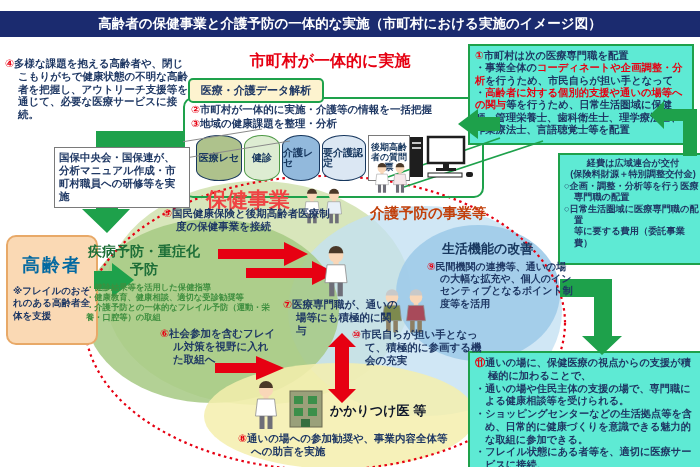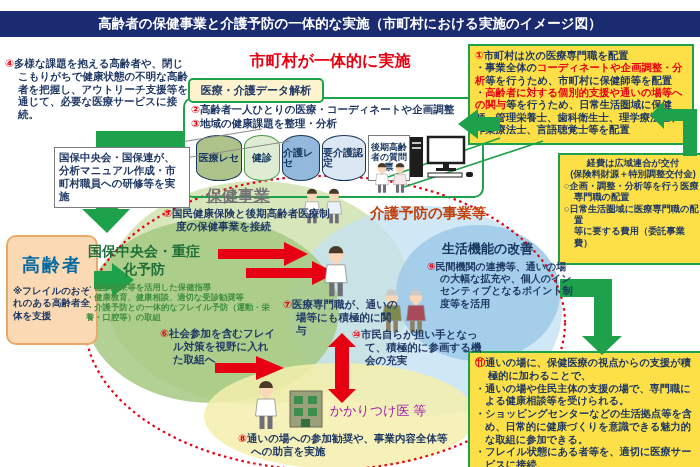--- a/index.html
+++ b/index.html
@@ -5,45 +5,45 @@
   html,body{margin:0;padding:0;background:#fff;}
   .stage{position:relative;width:700px;height:467px;overflow:hidden;background:#fff;
          font-family:"Liberation Sans","DejaVu Sans",sans-serif;margin-top:11px;}
   .titlebar{position:absolute;left:0;top:0;width:700px;height:26px;background:#1b2b6f;color:#fff;
             font-size:13.5px;font-weight:bold;text-align:center;line-height:26px;z-index:5;}
   svg.lyr{position:absolute;left:0;top:0;pointer-events:none;}
   #veil{z-index:1;} #art{z-index:3;}
   .txt{position:absolute;color:#1f3864;font-weight:600;z-index:4;}
   .hang{text-indent:-13px;padding-left:13px;line-height:1.22;}
   .rd{color:#e60012;}
-  .box{position:absolute;background:#fde047;border:2px solid #1ea14b;z-index:2;color:#1f3864;font-weight:600;}
+  .box{position:absolute;background:#5eead4;border:2px solid #1ea14b;z-index:2;color:#1f3864;font-weight:600;}
   .banner{position:absolute;left:225;top:40px;left:225px;width:210px;text-align:center;color:#e60012;
           font-size:16px;font-weight:bold;z-index:4;}
   .frame{position:absolute;left:183px;top:86px;width:297px;height:97px;border:2.5px solid #1ea14b;
          border-radius:10px;z-index:2;}
   .tab{position:absolute;left:188px;top:67px;width:132px;height:21px;background:#fdf3cf;border:2px solid #1ea14b;
        border-radius:5px;color:#1f3864;font-size:11px;font-weight:bold;text-align:center;line-height:21px;z-index:3;}
   .aline{position:absolute;font-size:10.5px;font-weight:600;color:#1f3864;z-index:3;white-space:nowrap;}
   .cyl{position:absolute;top:124px;height:44px;border:1.6px solid #17375e;border-radius:50%/24%;
        display:flex;align-items:center;justify-content:center;text-align:left;
        font-size:10px;font-weight:bold;color:#17375e;line-height:1.05;z-index:3;}
   .paper{position:absolute;left:368px;top:124px;width:40px;height:44px;background:#fff;border:1.2px solid #7a7a7a;
          display:flex;align-items:center;justify-content:center;text-align:center;
          font-size:9px;font-weight:bold;color:#17375e;line-height:1.1;z-index:3;}
   .callout{position:absolute;left:54px;top:136px;width:126px;background:#fff;border:1.2px solid #7a7a7a;
            padding:3px 4px;font-size:10.5px;font-weight:600;color:#1f3864;line-height:1.25;z-index:4;}
   .elderly{position:absolute;left:6px;top:224px;width:88px;height:106px;background:#fad9b4;
            border:2px solid #e8a968;border-radius:10px;z-index:2;text-align:center;}
   .elderly h2{margin:16px 0 8px;font-size:18px;color:#0369a1;letter-spacing:2px;}
   .elderly p{margin:0;padding:0 5px;font-size:9.5px;font-weight:600;color:#1f3864;text-align:left;line-height:1.3;}
-  .gtitle{font-size:16px;font-weight:bold;color:#737373;text-decoration:underline;}
+  .gtitle{font-size:21px;font-weight:bold;color:#ef4444;}
   .dtitle{font-size:14px;font-weight:bold;color:#1e6f38;text-align:center;line-height:1.25;}
   .ctitle{font-size:14.5px;font-weight:bold;color:#c2410c;}
   .ltitle{font-size:13px;font-weight:bold;color:#17375e;}
-  .ktitle{font-size:13px;font-weight:normal;color:#a21caf;}
+  .ktitle{font-size:13px;font-weight:bold;color:#0f172a;}
   .gbul{font-size:8.3px;color:#3f8f3f;font-weight:600;line-height:1.2;}
   .b1p{margin:0;font-size:10.3px;line-height:1.2;}
   .expense p{margin:0;font-size:9.2px;line-height:1.24;}
   .expense .ctr{text-align:center;}
   .expense .hg{text-indent:-10px;padding-left:10px;}
   .b11 p{margin:0;font-size:10.2px;line-height:1.25;}
 </style>
 </head>
 <body>
 
@@ -69,35 +69,35 @@
   <div class="callout">国保中央会・国保連が、分析マニュアル作成・市町村職員への研修等を実施</div>
 
   <div class="elderly">
     <h2>高齢者</h2>
     <p>※フレイルのおそれのある高齢者全体を支援</p>
   </div>
 
   <div class="frame"></div>
   <div class="tab">医療・介護データ解析</div>
   <div class="aline" style="left:191px;top:92px;">
-    <span class="rd">②</span><span>高齢者一人ひとりの医療・コーディネートや企画調整</span>
+    <span class="rd">②</span><span>市町村が一体的に実施・介護等の情報を一括把握</span>
   </div>
   <div class="aline" style="left:191px;top:106px;">
     <span class="rd">③</span><span>地域の健康課題を整理・分析</span>
   </div>
   <div class="cyl" style="left:196px;width:44px;background:#aec28c;">医療レセ</div>
   <div class="cyl" style="left:244px;width:34px;background:#ddecd2;border-color:#4f9a47;">健診</div>
   <div class="cyl" style="left:282px;width:36px;background:#92b9dc;">介護レセ</div>
   <div class="cyl" style="left:322px;width:42px;background:#dbe7f3;">要介護認定</div>
   <div class="paper">後期高齢者の質問票</div>
 
   <div class="box" style="left:468px;top:33px;width:212px;height:89px;padding:4px 5px;">
     <p class="b1p">
       <span class="rd">①</span><span>市町村は次の医療専門職を配置</span><br>
-      <span>・事業全体の</span><span class="rd">コーディネートや企画調整・分析</span><span>等を行うため、市町村に保健師等を配置</span><br>
+      <span>・事業全体の</span><span class="rd">コーディネートや企画調整・分析</span><span>を行うため、市民自らが担い手となって</span><br>
       <span>・</span><span class="rd">高齢者に対する個別的支援や通いの場等への関与</span><span>等を行うため、日常生活圏域に保健師、管理栄養士、歯科衛生士、理学療法士、作業療法士、言語聴覚士等を配置</span>
     </p>
   </div>
 
   <div class="box expense" style="left:558px;top:142px;width:138px;height:102px;padding:3px 4px;">
     <p class="ctr">経費は広域連合が交付</p>
     <p class="ctr">(保険料財源＋特別調整交付金)</p>
     <p class="hg">○企画・調整・分析等を行う医療専門職の配置</p>
     <p class="hg">○日常生活圏域に医療専門職の配置</p>
     <p style="padding-left:10px;">等に要する費用（委託事業費）</p>
@@ -109,21 +109,21 @@
     </p>
     <p class="hang" style="text-indent:-10px;padding-left:10px;">・通いの場や住民主体の支援の場で、専門職による健康相談等を受けられる。</p>
     <p class="hang" style="text-indent:-10px;padding-left:10px;">・ショッピングセンターなどの生活拠点等を含め、日常的に健康づくりを意識できる魅力的な取組に参加できる。</p>
     <p class="hang" style="text-indent:-10px;padding-left:10px;">・フレイル状態にある者等を、適切に医療サービスに接続。</p>
   </div>
 
   <div class="txt gtitle" style="left:206px;top:175px;">保健事業</div>
   <div class="txt hang" style="left:163px;top:196px;width:158px;font-size:10.5px;">
     <span class="rd">⑤</span><span>国民健康保険と後期高齢者医療制度の保健事業を接続</span>
   </div>
-  <div class="txt dtitle" style="left:88px;top:232px;width:112px;">国保中央会・重症化予防</div>
+  <div class="txt dtitle" style="left:88px;top:232px;width:112px;">疾病予防・重症化予防</div>
   <div class="txt gbul" style="left:86px;top:272px;width:192px;">
     <div>・健診結果等を活用した保健指導</div>
     <div>・健康教育、健康相談、適切な受診勧奨等</div>
     <div>・介護予防との一体的なフレイル予防（運動・栄養・口腔等）の取組</div>
   </div>
   <div class="txt hang" style="left:160px;top:316px;width:104px;font-size:10.5px;">
     <span class="rd">⑥</span><span>社会参加を含むフレイル対策を視野に入れた取組へ</span>
   </div>
   <div class="txt hang" style="left:283px;top:287px;width:102px;font-size:10.5px;">
     <span class="rd">⑦</span><span>医療専門職が、通いの場等にも積極的に関与</span>

